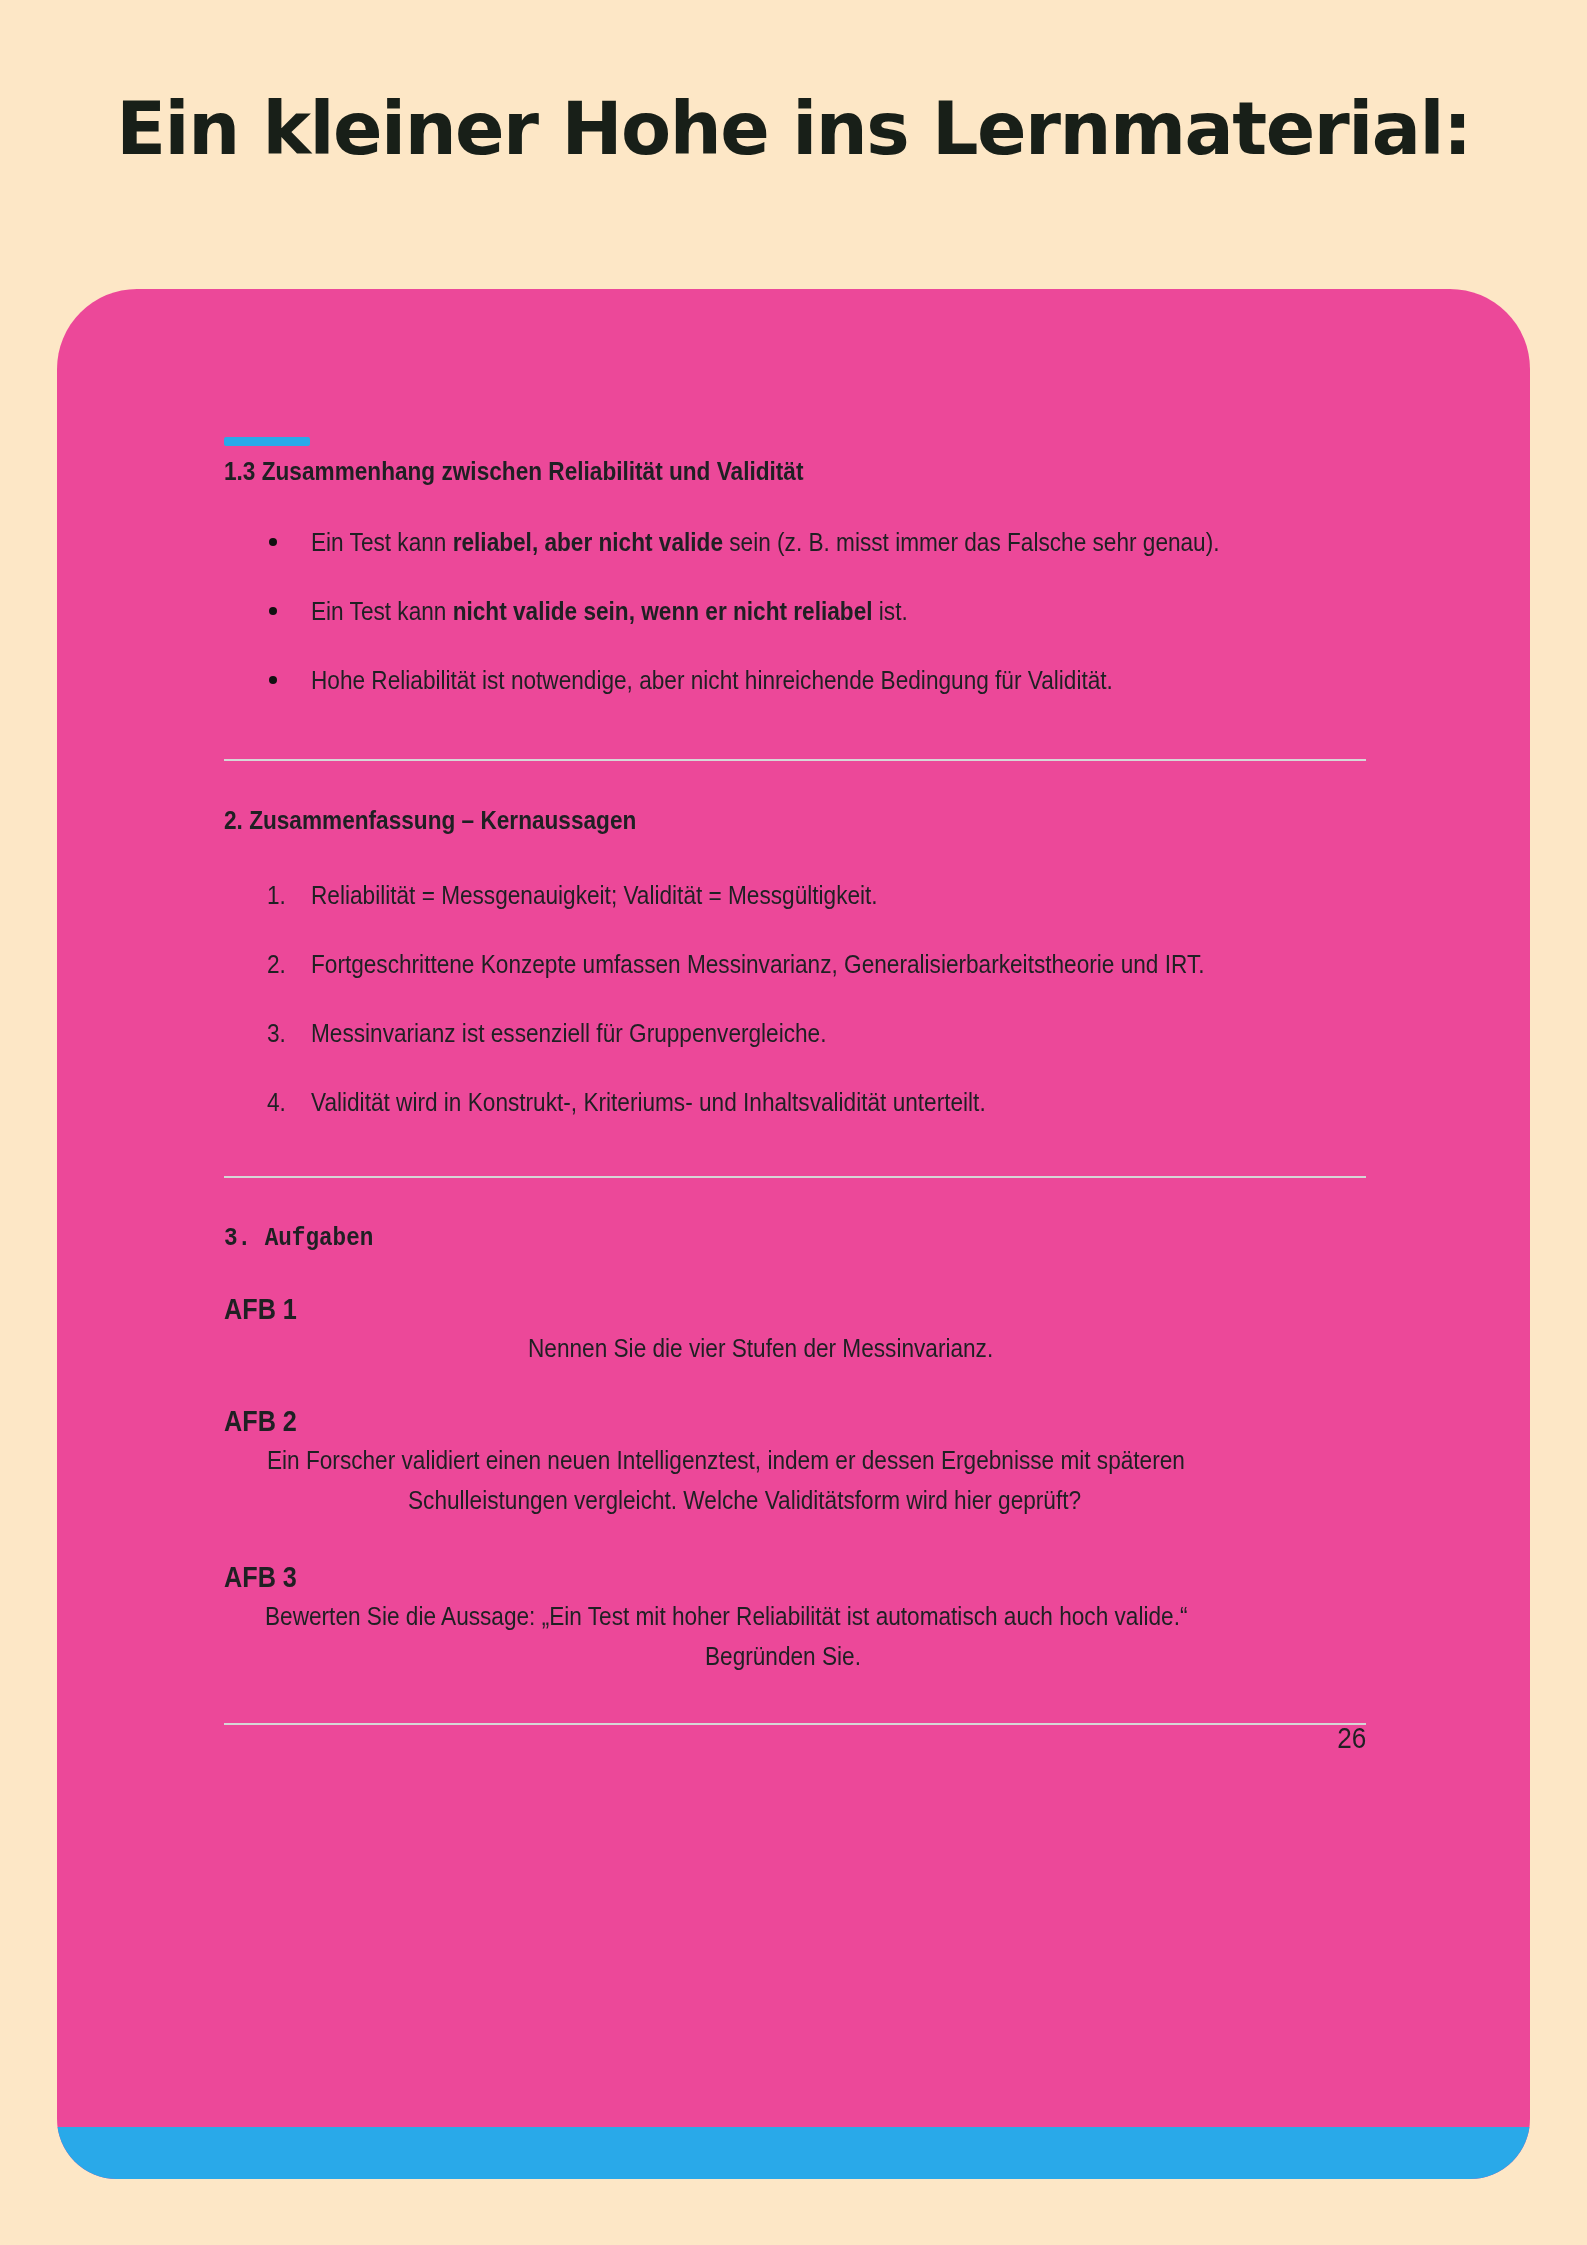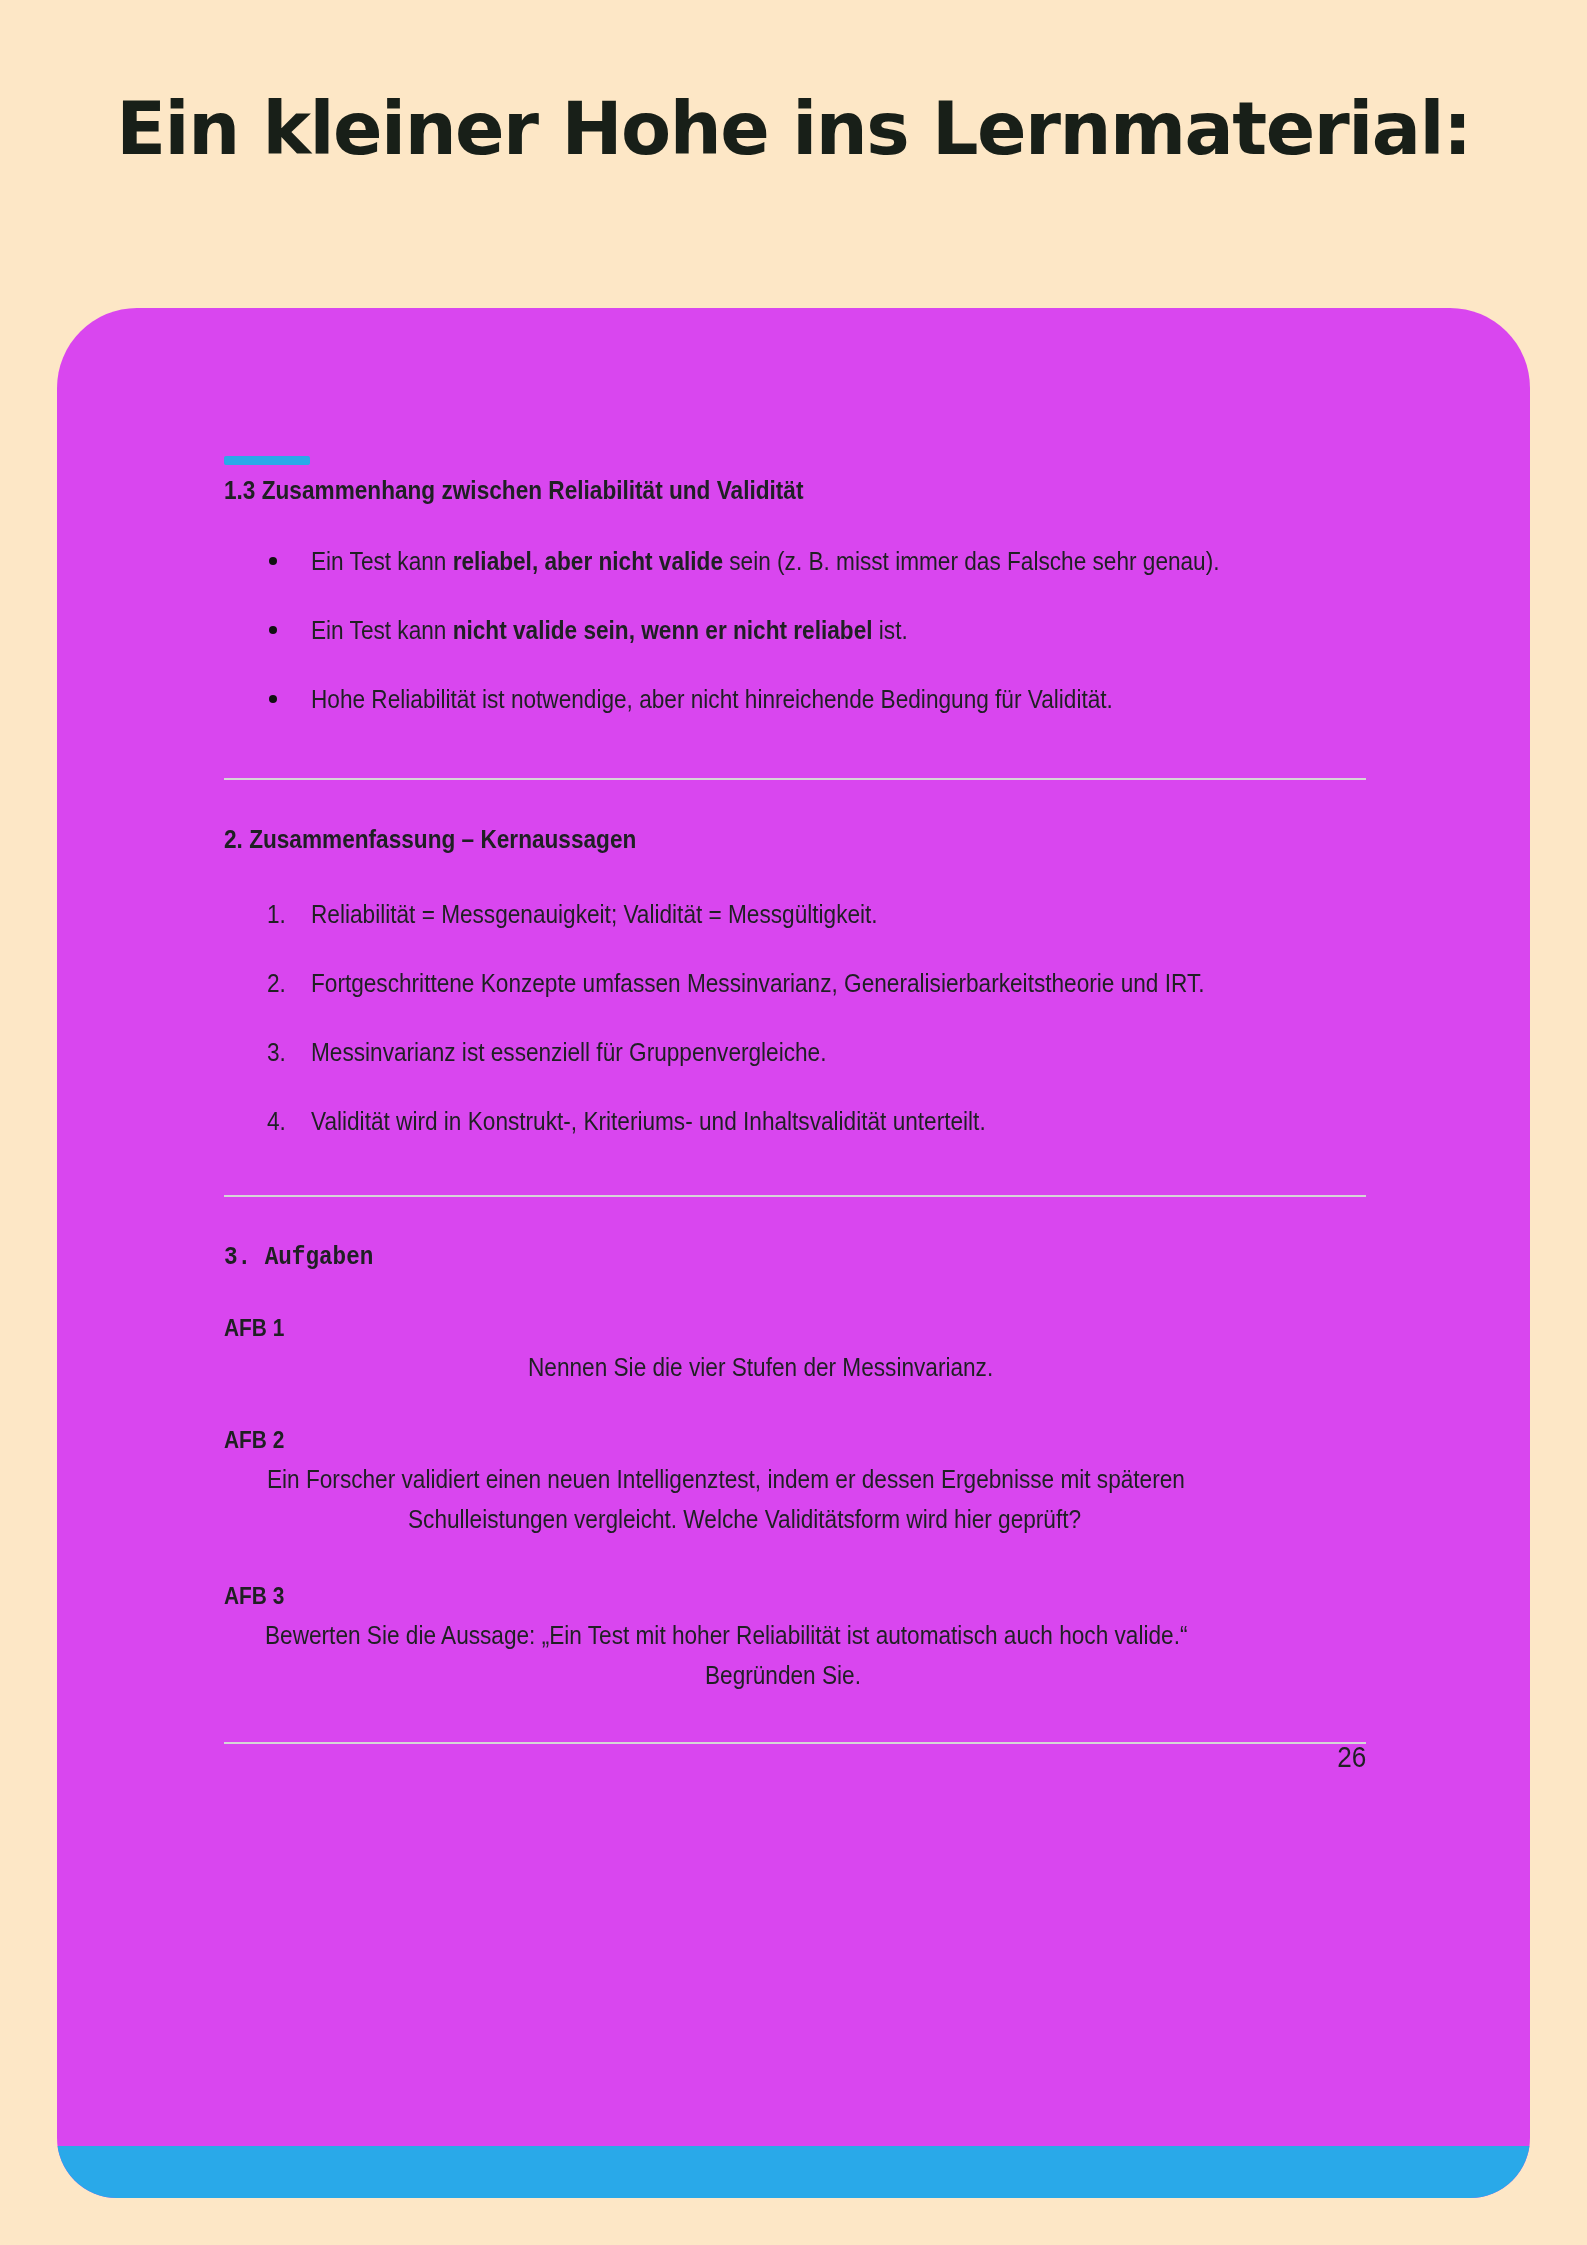--- a/index.html
+++ b/index.html
@@ -17,23 +17,23 @@
     text-align: center;
     font-family: "DejaVu Sans", "Liberation Sans", sans-serif;
     font-weight: bold;
     font-size: 73px;
     letter-spacing: -1.5px;
     color: #181F18;
     white-space: nowrap;
   }
   .card {
     position: absolute;
-    left: 57px; top: 308px;
+    left: 57px; top: 289px;
     width: 1473px; height: 1890px;
-    background: #d946ef;
+    background: #ec4899;
     border-radius: 80px 80px 60px 60px;
     overflow: hidden;
   }
   .content {
     padding: 148px 164px 0 167px;
   }
   .accent-bar {
     width: 86px; height: 9px;
     background: #29A9E9;
     border-radius: 2px;
@@ -78,21 +78,21 @@
   }
   .divider {
     border: none;
     border-top: 2px solid #D6D6D6;
     margin: 0; padding: 0;
     width: 1142px;
   }
   .d1 { margin-top: 66px; }
   .d2 { margin-top: 61px; }
   .d3 { margin-top: 54px; }
-  .afb-label { font-size: 24px; line-height: 26px; font-weight: bold; margin: 0; }
+  .afb-label { font-size: 29px; line-height: 26px; font-weight: bold; margin: 0; }
   .afb1 { margin-top: 45px; }
   .afb2 { margin-top: 47px; }
   .afb3 { margin-top: 51px; }
   .task-line {
     font-size: 26px; line-height: 26px;
     margin-top: 13px;
     text-align: center;
   }
   .task-line + .task-line { margin-top: 14px; }
   .page-number {

